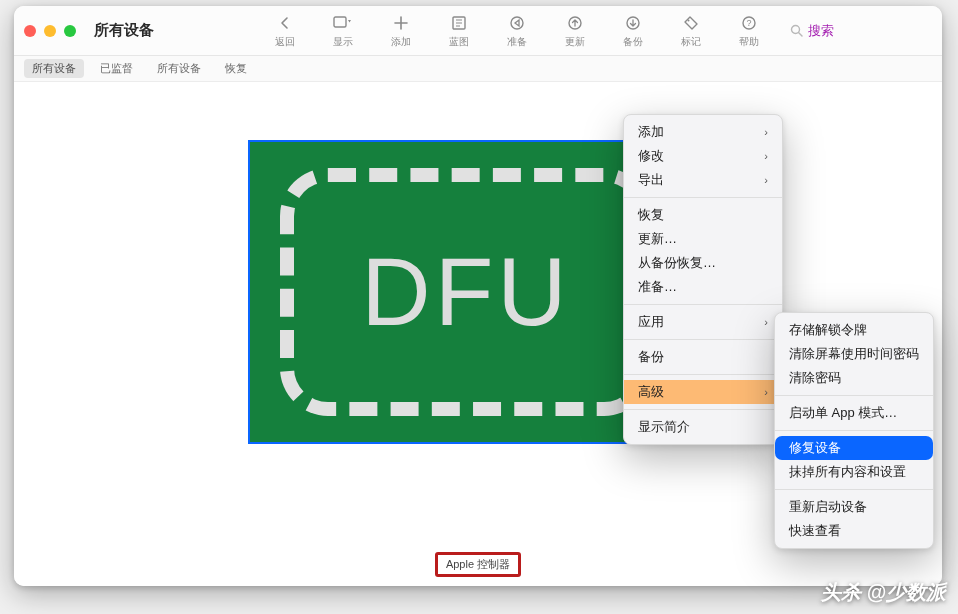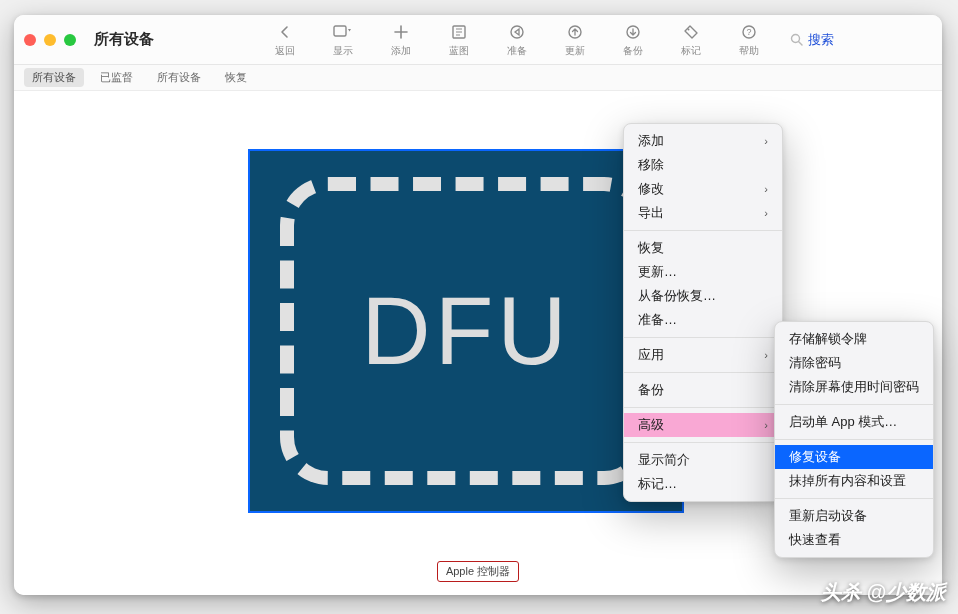--- a/index.html
+++ b/index.html
@@ -1,65 +1,64 @@
 <!DOCTYPE html>
 <html><head>
 <meta charset="utf-8">
 <style>
   * { box-sizing: border-box; margin: 0; padding: 0; }
   html, body { width: 958px; height: 614px; background: #f0f0f0; font-family: -apple-system, "Helvetica Neue", Arial, sans-serif; }
   .window {
     position: absolute; left: 14px; top: 6px; width: 928px; height: 580px;
     background: #fff; border-radius: 10px; box-shadow: 0 8px 28px rgba(0,0,0,.28), 0 2px 6px rgba(0,0,0,.18);
     overflow: visible;
-    margin-top: 9px;
   }
   
   .titlebar { height: 50px; border-bottom: 1px solid #e6e6e6; display: flex; align-items: center; padding: 0 10px; gap: 8px; background: #fcfcfc; border-radius: 10px 10px 0 0;}
   .traffic { display: flex; gap: 8px; margin-right: 10px; }
   .t-dot { width: 12px; height: 12px; border-radius: 50%; }
   .t-close{background:#ff5f57}.t-min{background:#febc2e}.t-max{background:#28c840}
   .win-title { font-size:15px; font-weight:600; color:#2c2c2c; }
   .tb-spacer { flex:1 }
   .tb-btn { display:flex; flex-direction:column; align-items:center; justify-content:center; width:50px; height:42px; color:#6b6b6b; cursor:default;}
   .tb-btn .ic { height:20px; display:flex; align-items:center; justify-content:center; font-size:16px; color:#6a6a6a;}
   .tb-btn .lbl { font-size:10px; color:#8a8a8a; margin-top:2px;}
-  .search { display:flex; align-items:center; gap:5px; color:#1d4ed8; font-size:13px; width:150px; height:26px; padding:0 8px;}
+  .search { display:flex; align-items:center; gap:5px; color:#a21caf; font-size:13px; width:150px; height:26px; padding:0 8px;}
   .search .mag{font-size:13px; color:#b9b9b9}
   
   .scopebar { height:26px; display:flex; align-items:center; gap:8px; padding:0 10px; border-bottom:1px solid #ececec; background:#fafafa;}
   .scope-item { font-size:11px; color:#6a6a6a; padding:2px 8px; border-radius:4px; }
   .scope-item.sel { background:#e4e4e4; color:#4e4e4e; }
   
   .content { position:absolute; left:0; right:0; top:76px; bottom:0; background:#fff; border-radius:0 0 10px 10px;}
   .device-tile {
-    position:absolute; left:234px; top:58px; width:436px; height:364px;
-    border:2px solid #0a66ff; background:#0c4a6e;
+    position:absolute; left:234px; top:58px; width:436px; height:304px;
+    border:2px solid #0a66ff; background:#15803d;
   }
   .dfu-box{
     position:absolute; left:30px; top:26px; right:30px; bottom:26px;
     border:14px dashed #e1e1e1; border-radius:48px;
     display:flex; align-items:center; justify-content:center;
   }
   .dfu-label{ font-size:96px; font-weight:300; color:#dddddd; letter-spacing:4px;}
   .device-caption{
     position:absolute; left:410px; top:468px; transform:translateX(-0%);
-    font-size:11px; color:#444; background:#fff; border:1px solid #b91c1c; border-radius:3px; padding:2px 8px;
+    font-size:11px; color:#444; background:#fff; border:3px solid #b91c1c; border-radius:3px; padding:2px 8px;
     left:0; right:0; margin:0 auto; width:max-content; top:470px;
   }
   
   .menu {
     position:absolute; background:#f4f4f6; border:1px solid #d9d9d9; border-radius:8px;
     box-shadow: 0 14px 40px rgba(0,0,0,.28), 0 2px 6px rgba(0,0,0,.12);
     padding:5px 0; font-size:13px; color:#222;
     min-width:160px;
   }
   .menu .mi { display:flex; align-items:center; justify-content:space-between; padding:3px 14px; white-space:nowrap; }
-  .menu .mi.sel { background:#f9a8d4; }
-  .menu .mi.hl { background:#0a66ff; color:#fff; }
+  .menu .mi.sel { background:#fdba74; }
+  .menu .mi.hl { background:#0a66ff; color:#fff;border-radius:7px; }
   .menu .sep { height:1px; background:#dedede; margin:5px 0; }
   .menu .chev { font-size:11px; color:#5a5a5a; margin-left:18px;}
   .menu .mi.sel .chev { color:#5a5a5a; }
   .menu1 { left:609px; top:108px; width:160px;}
   .menu2 { left:760px; top:306px; width:152px;}
   
   .watermark { position:absolute; right:12px; bottom:8px; font-size:20px; font-weight:700; color:#fff; text-shadow:0 1px 4px rgba(0,0,0,.5); font-style:italic;text-align:right;}
   svg{display:block}
 </style>
 </head>
@@ -190,23 +189,20 @@
     </div>
     <div class="device-caption">Apple 控制器</div>
   </div>
 
   <div class="menu menu1">
     <div class="mi">
         <span>添加</span>
         <span class="chev">›</span>
       </div>
     <div class="mi">
-        <span>移除</span>
-      </div>
-    <div class="mi">
         <span>修改</span>
         <span class="chev">›</span>
       </div>
     <div class="mi">
         <span>导出</span>
         <span class="chev">›</span>
       </div>
     <div class="sep"></div>
     <div class="mi">
         <span>恢复</span>
@@ -231,34 +227,31 @@
       </div>
     <div class="sep"></div>
     <div class="mi sel">
         <span>高级</span>
         <span class="chev">›</span>
       </div>
     <div class="sep"></div>
     <div class="mi">
         <span>显示简介</span>
       </div>
-    <div class="mi">
-        <span>标记…</span>
-      </div>
   </div>
 
   <div class="menu menu2">
     <div class="mi">
         <span>存储解锁令牌</span>
       </div>
     <div class="mi">
+        <span>清除屏幕使用时间密码</span>
+      </div>
+    <div class="mi">
         <span>清除密码</span>
-      </div>
-    <div class="mi">
-        <span>清除屏幕使用时间密码</span>
       </div>
     <div class="sep"></div>
     <div class="mi">
         <span>启动单 App 模式…</span>
       </div>
     <div class="sep"></div>
     <div class="mi hl">
         <span>修复设备</span>
       </div>
     <div class="mi">

